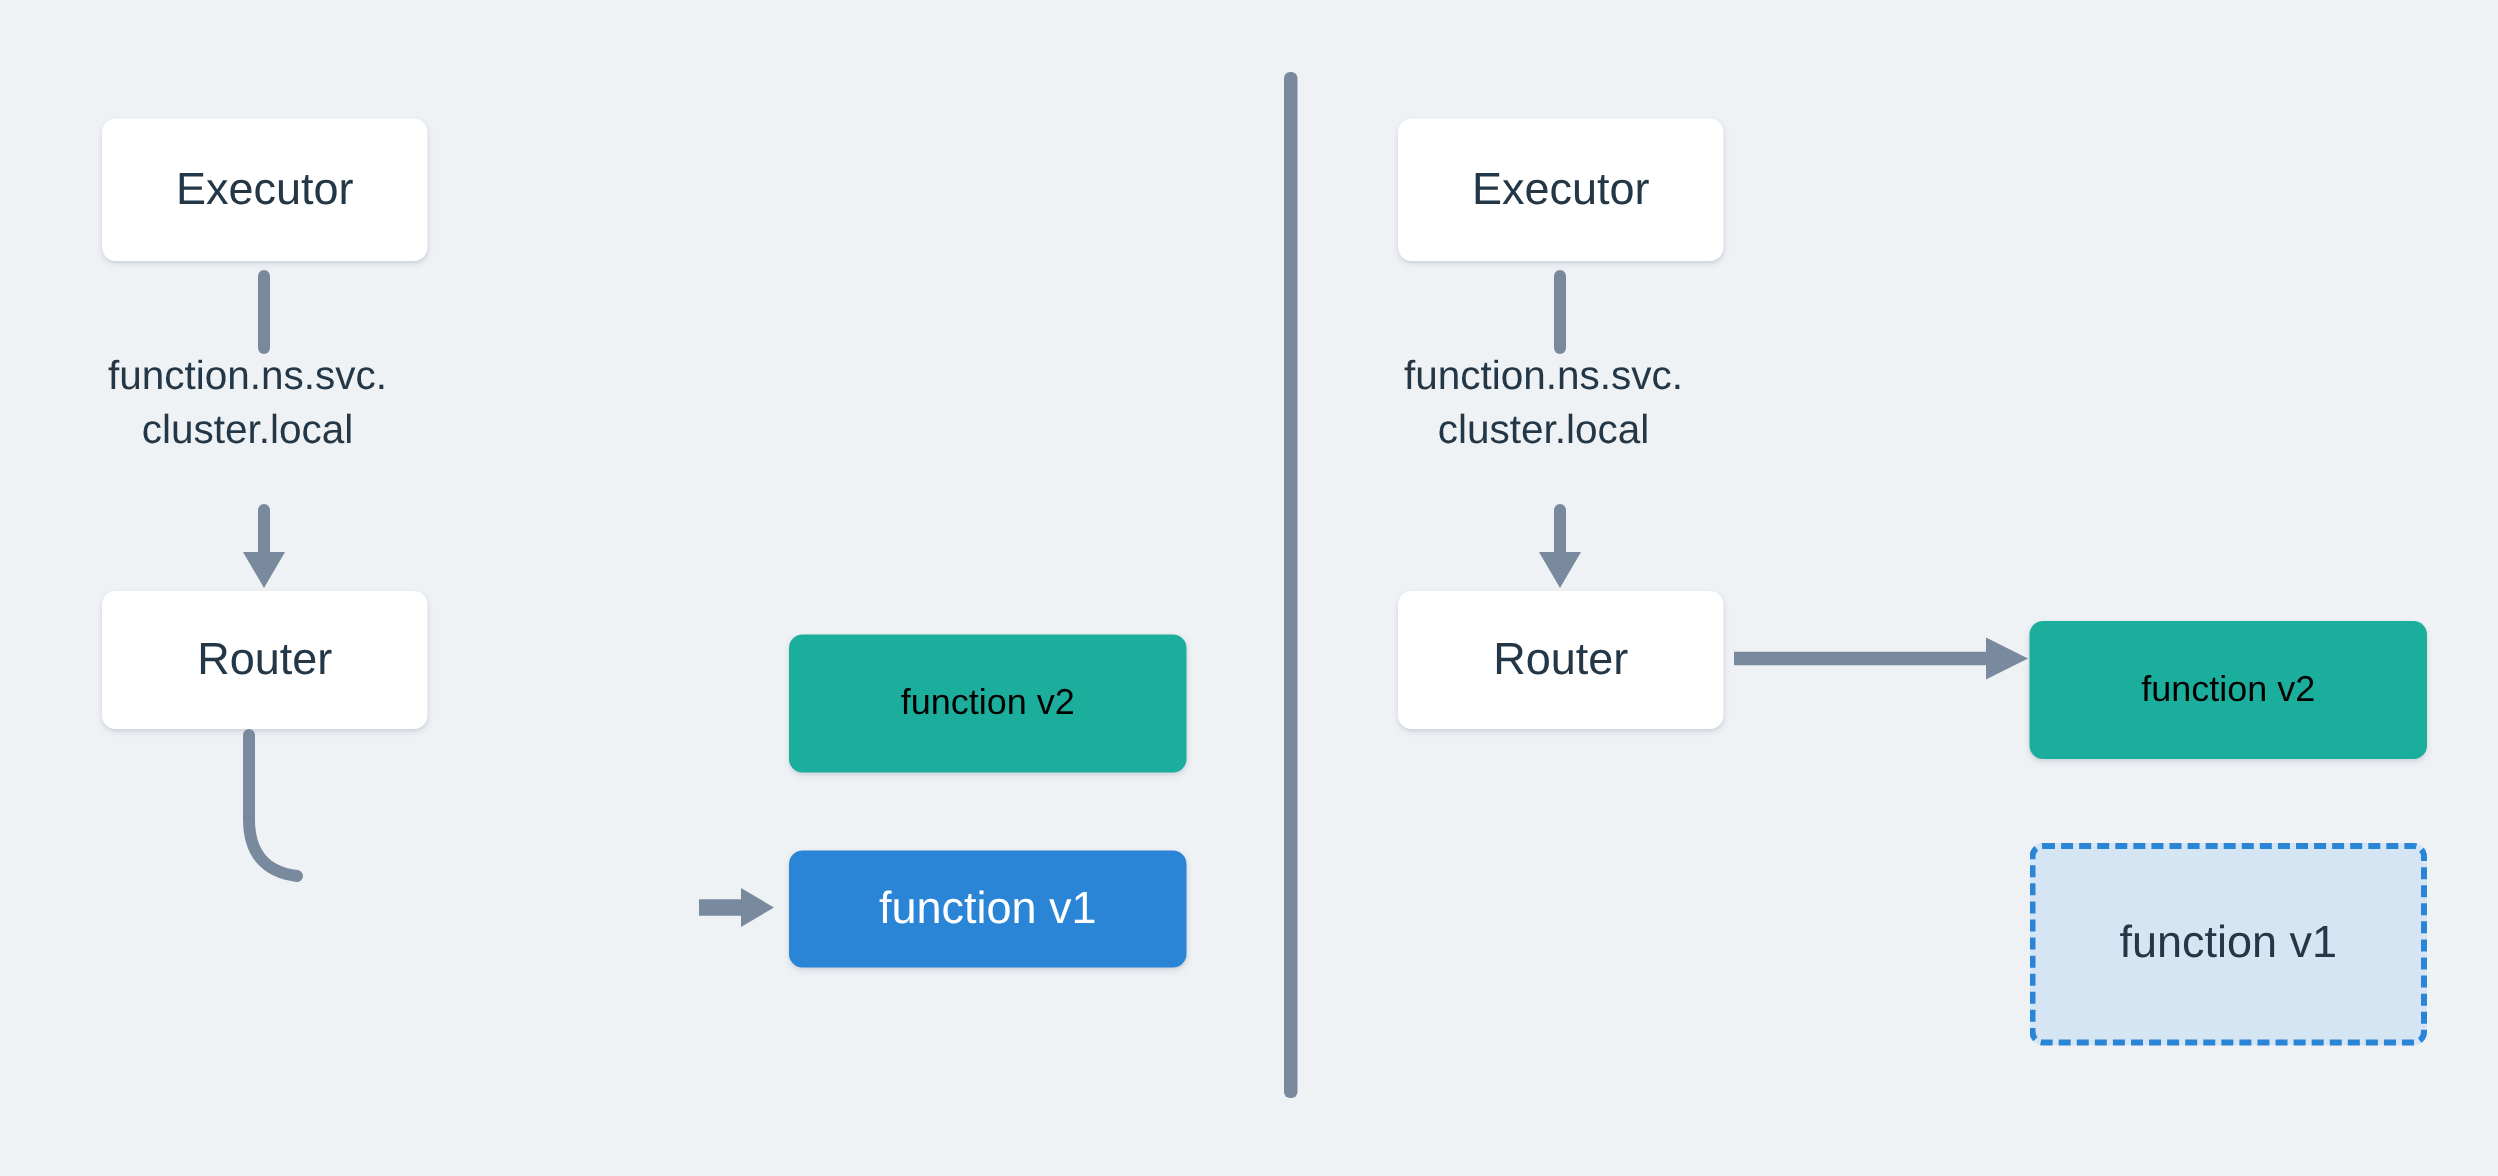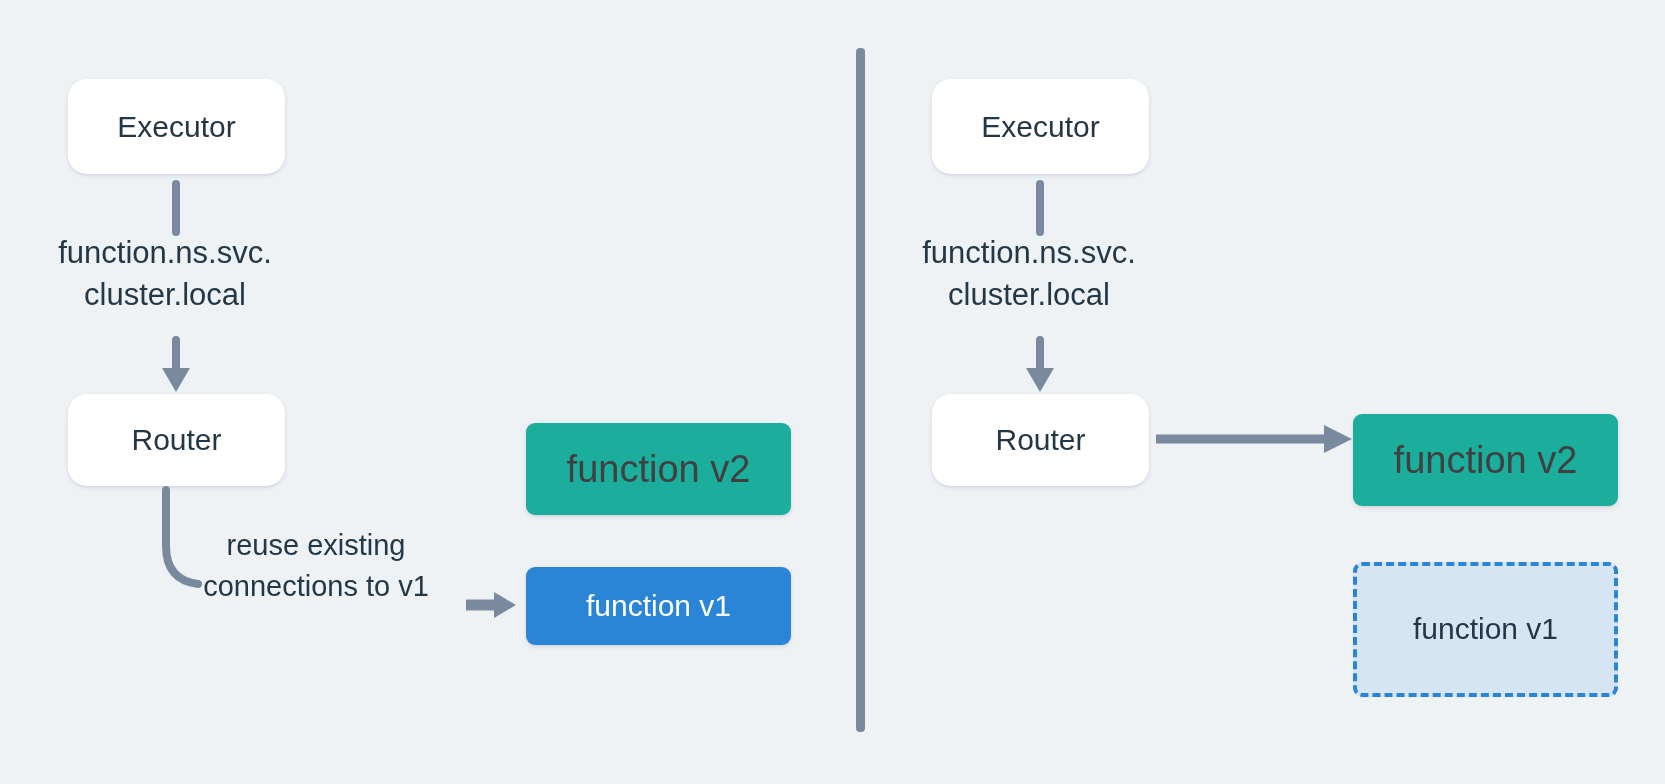--- a/index.html
+++ b/index.html
@@ -21,31 +21,31 @@
     position: absolute;
     display: flex;
     align-items: center;
     justify-content: center;
     box-sizing: border-box;
     text-align: center;
     line-height: 1.18;
   }
   .node-plain {
     background: #ffffff;
-    border-radius: 19px;
+    border-radius: 9px;
     box-shadow: 0 2px 5px rgba(25,42,70,0.10), 0 1px 2px rgba(25,42,70,0.06);
     color: #243746;
     font-size: 30px;
   }
   .node-green {
     background: #1bae9c;
     border-radius: 9px;
     box-shadow: 0 2px 5px rgba(25,42,70,0.10), 0 1px 2px rgba(25,42,70,0.06);
-    color: #404040;
-    font-size: 38px;
+    color: #000000;
+    font-size: 24px;
   }
   .node-blue {
     background: #2b85d6;
     border-radius: 9px;
     box-shadow: 0 2px 5px rgba(25,42,70,0.10), 0 1px 2px rgba(25,42,70,0.06);
     color: #ffffff;
     font-size: 30px;
   }
   .node-dashed {
     background: #d6e5f4;
@@ -54,21 +54,21 @@
     color: #243746;
     font-size: 30px;
     flex-direction: column;
     line-height: 1.42;
   }
 
   
   .edge-label {
     position: absolute;
     color: #243746;
-    font-size: 31px;
+    font-size: 27px;
     text-align: center;
     line-height: 1.35;
     white-space: pre-line;
   }
   .note-label {
     position: absolute;
     color: #243746;
     font-size: 29px;
     text-align: center;
     line-height: 1.42;
@@ -108,22 +108,20 @@
   </svg>
 
   <div class="node node-plain" style="left:68px; top:394px; width:217px; height:92px;">
     <span>Router</span>
   </div>
 
   <svg class="connector" style="left:140px; top:484px; width:90px; height:130px;">
     <path d="M 26 6 L 26 62 Q 26 96 58 100" stroke="#7a8a9e" stroke-width="8" fill="none" stroke-linecap="round"></path>
   </svg>
 
-  <div class="note-label" style="left:176px; top:525px; width:280px;">reuse existing
-connections to v1</div>
 
   <svg class="connector" style="left:462px; top:586px; width:62px; height:40px;">
     <line x1="4" y1="19" x2="34" y2="19" stroke="#7a8a9e" stroke-width="11" stroke-linecap="butt"></line>
     <polygon points="32,6 32,32 54,19" fill="#7a8a9e"></polygon>
   </svg>
 
   <div class="node node-green" style="left:526px; top:423px; width:265px; height:92px;">
     <span>function v2</span>
   </div>
 

